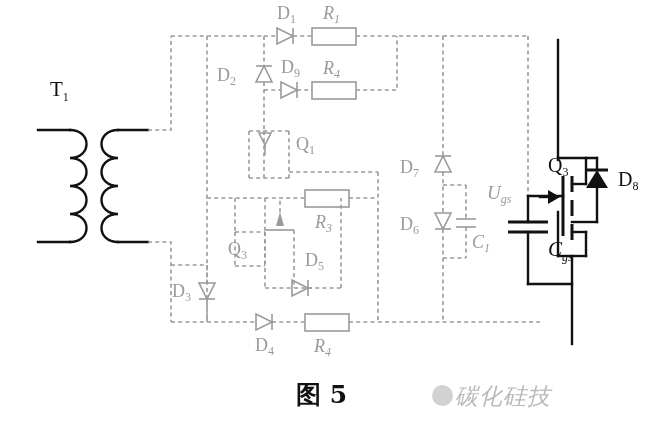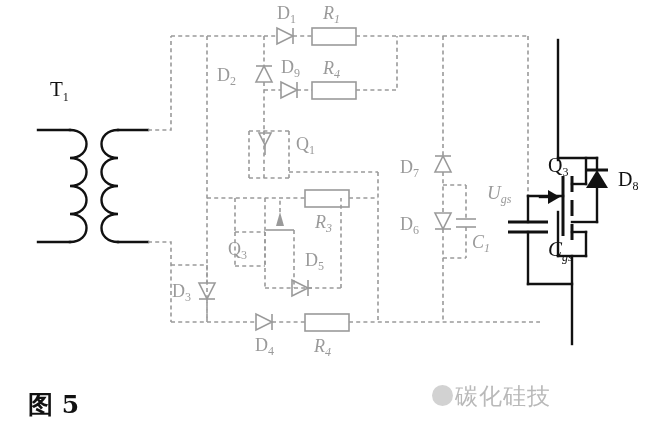--- a/index.html
+++ b/index.html
@@ -29,22 +29,22 @@
   }
   .caption-bar {
     position: absolute;
     left: 0;
     top: 378px;
     width: 669px;
     height: 52px;
     display: flex;
     align-items: center;
     justify-content: flex-start;
-    padding-left: 28px;
     box-sizing: border-box;
+    flex-direction: column;
   }
   .caption-text {
     font-family: "DejaVu Serif", serif;
     font-weight: bold;
     font-size: 25px;
     color: #111111;
     letter-spacing: 0px;
     white-space: nowrap;
   }
   .caption-num {
@@ -57,20 +57,21 @@
   .watermark {
     position: absolute;
     left: 455px;
     top: 381px;
     font-family: "DejaVu Serif", serif;
     font-size: 23px;
     color: #b9b9b9;
     white-space: nowrap;
     pointer-events: none;
     letter-spacing: 1px;
+    font-style: italic;
   }
   .wm-logo {
     position: absolute;
     left: 432px;
     top: 385px;
     width: 21px;
     height: 21px;
     border-radius: 50%;
     background: #d2d2d2;
     pointer-events: none;

